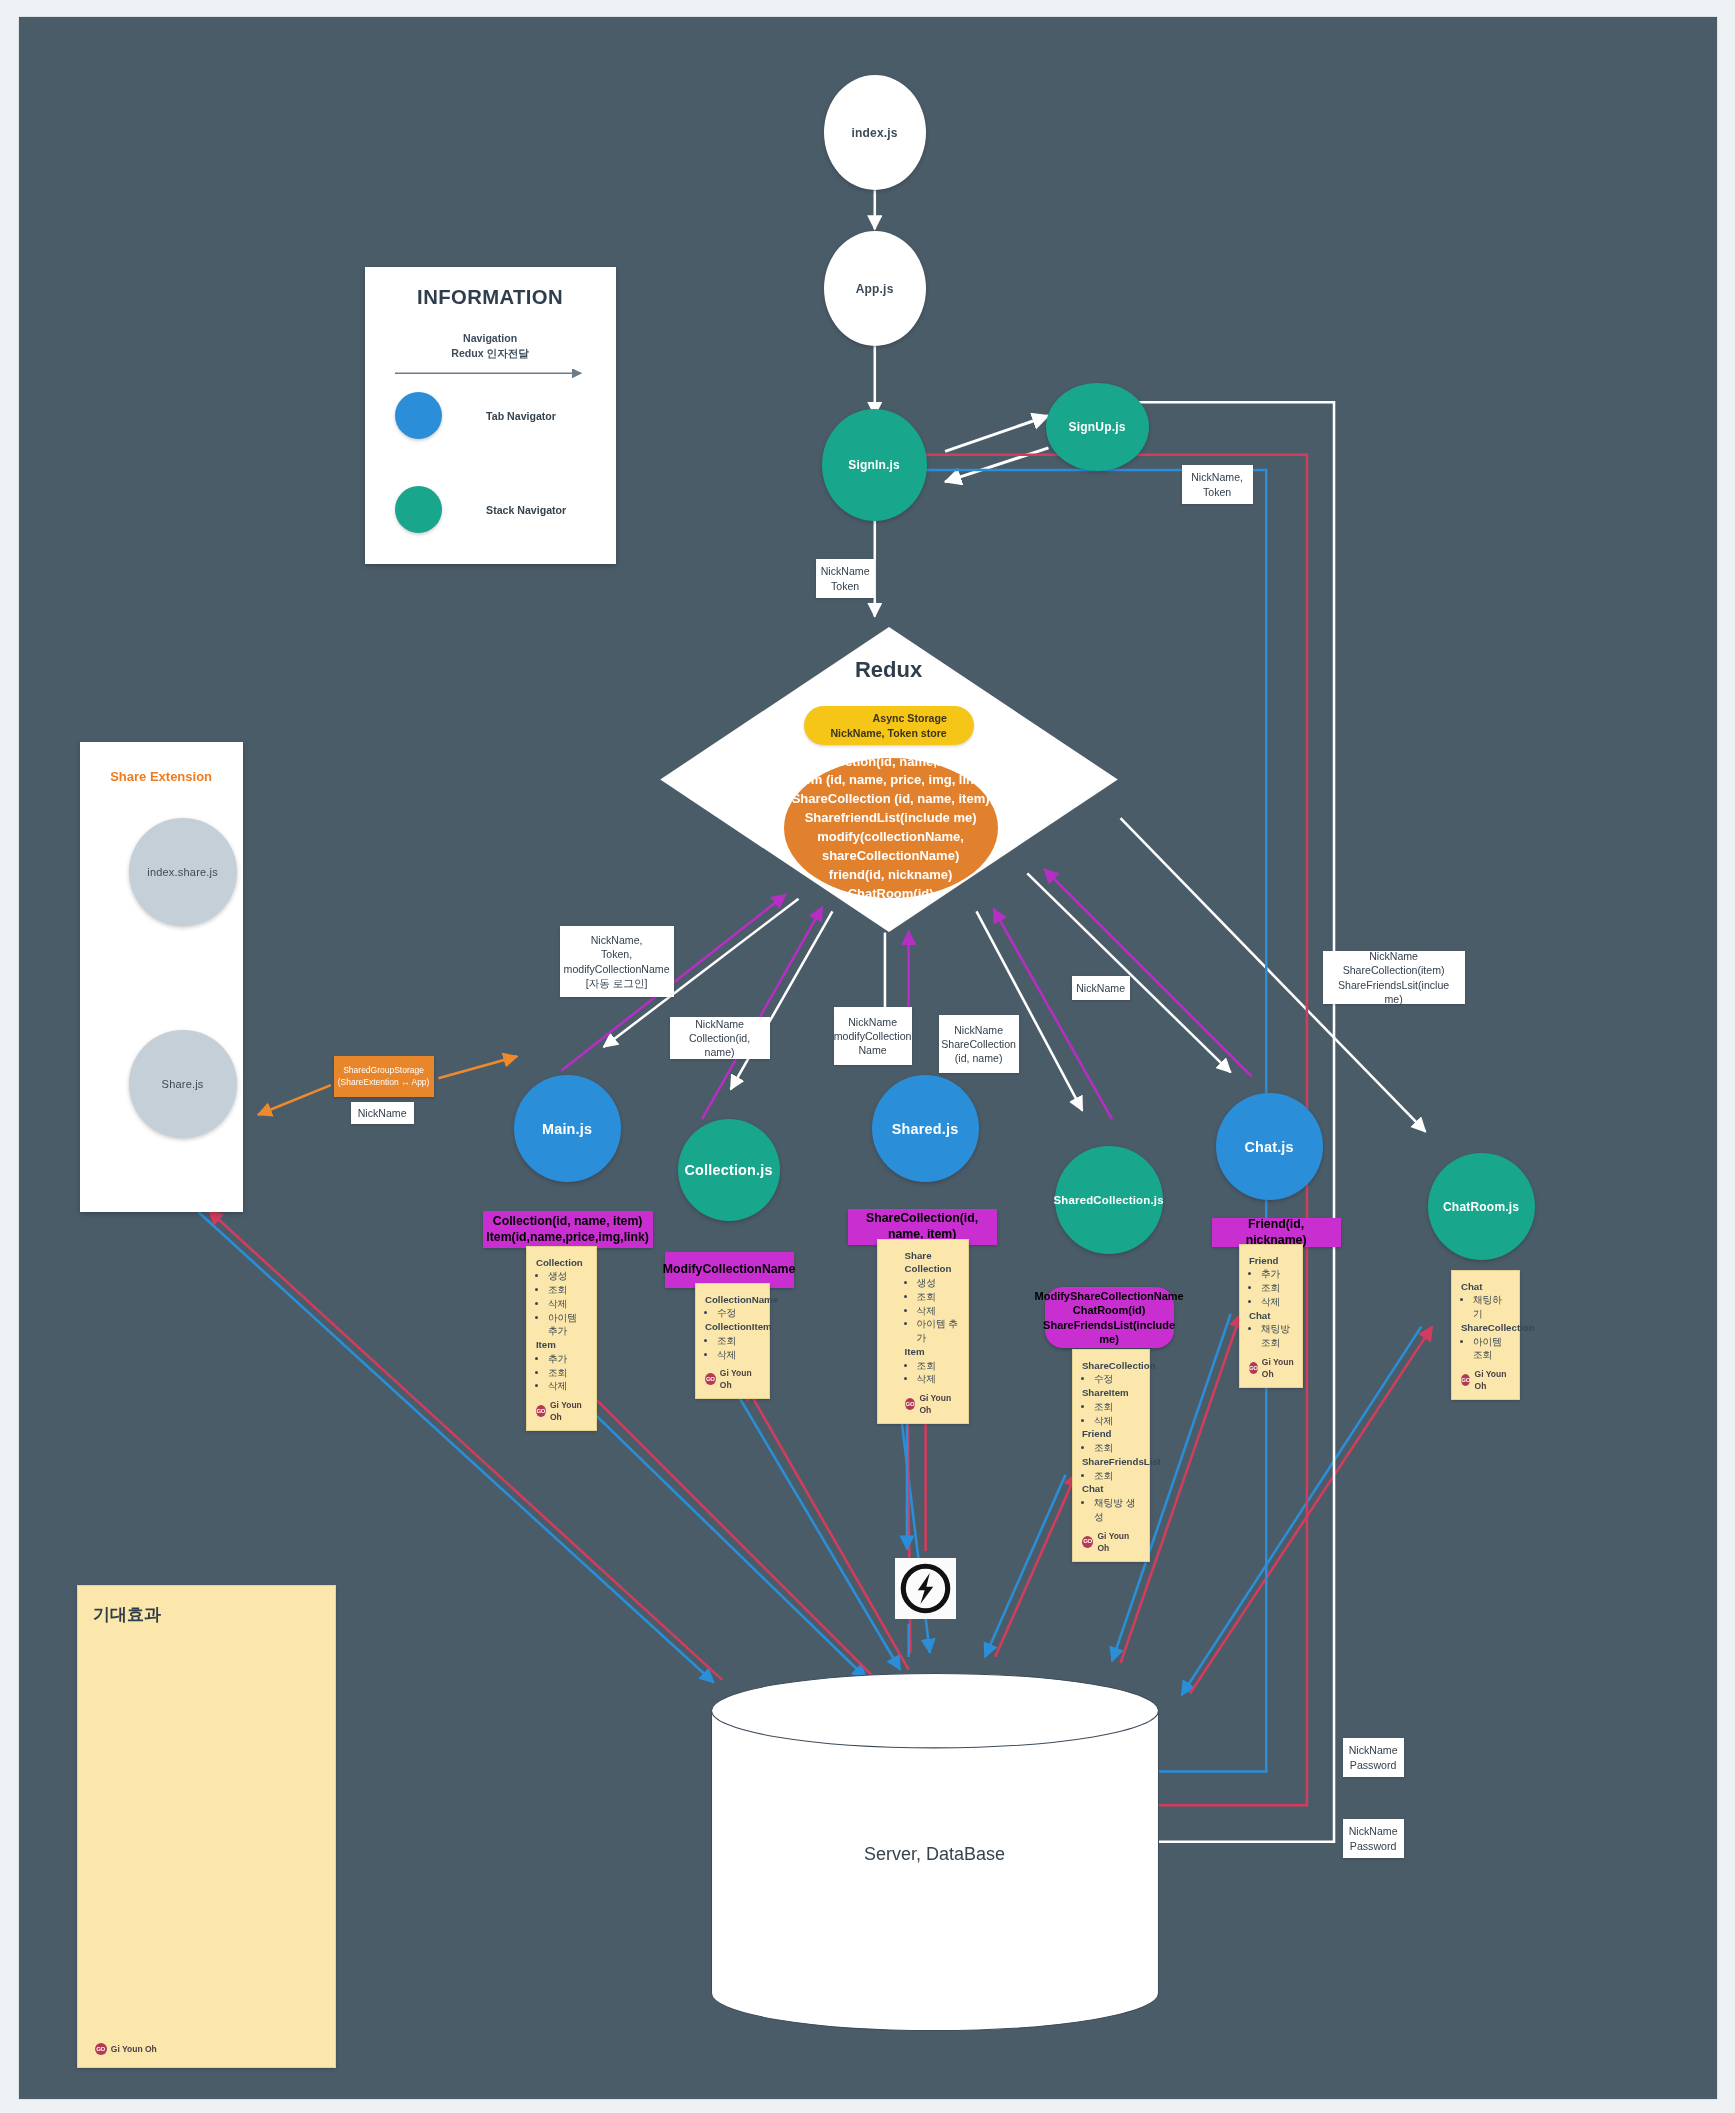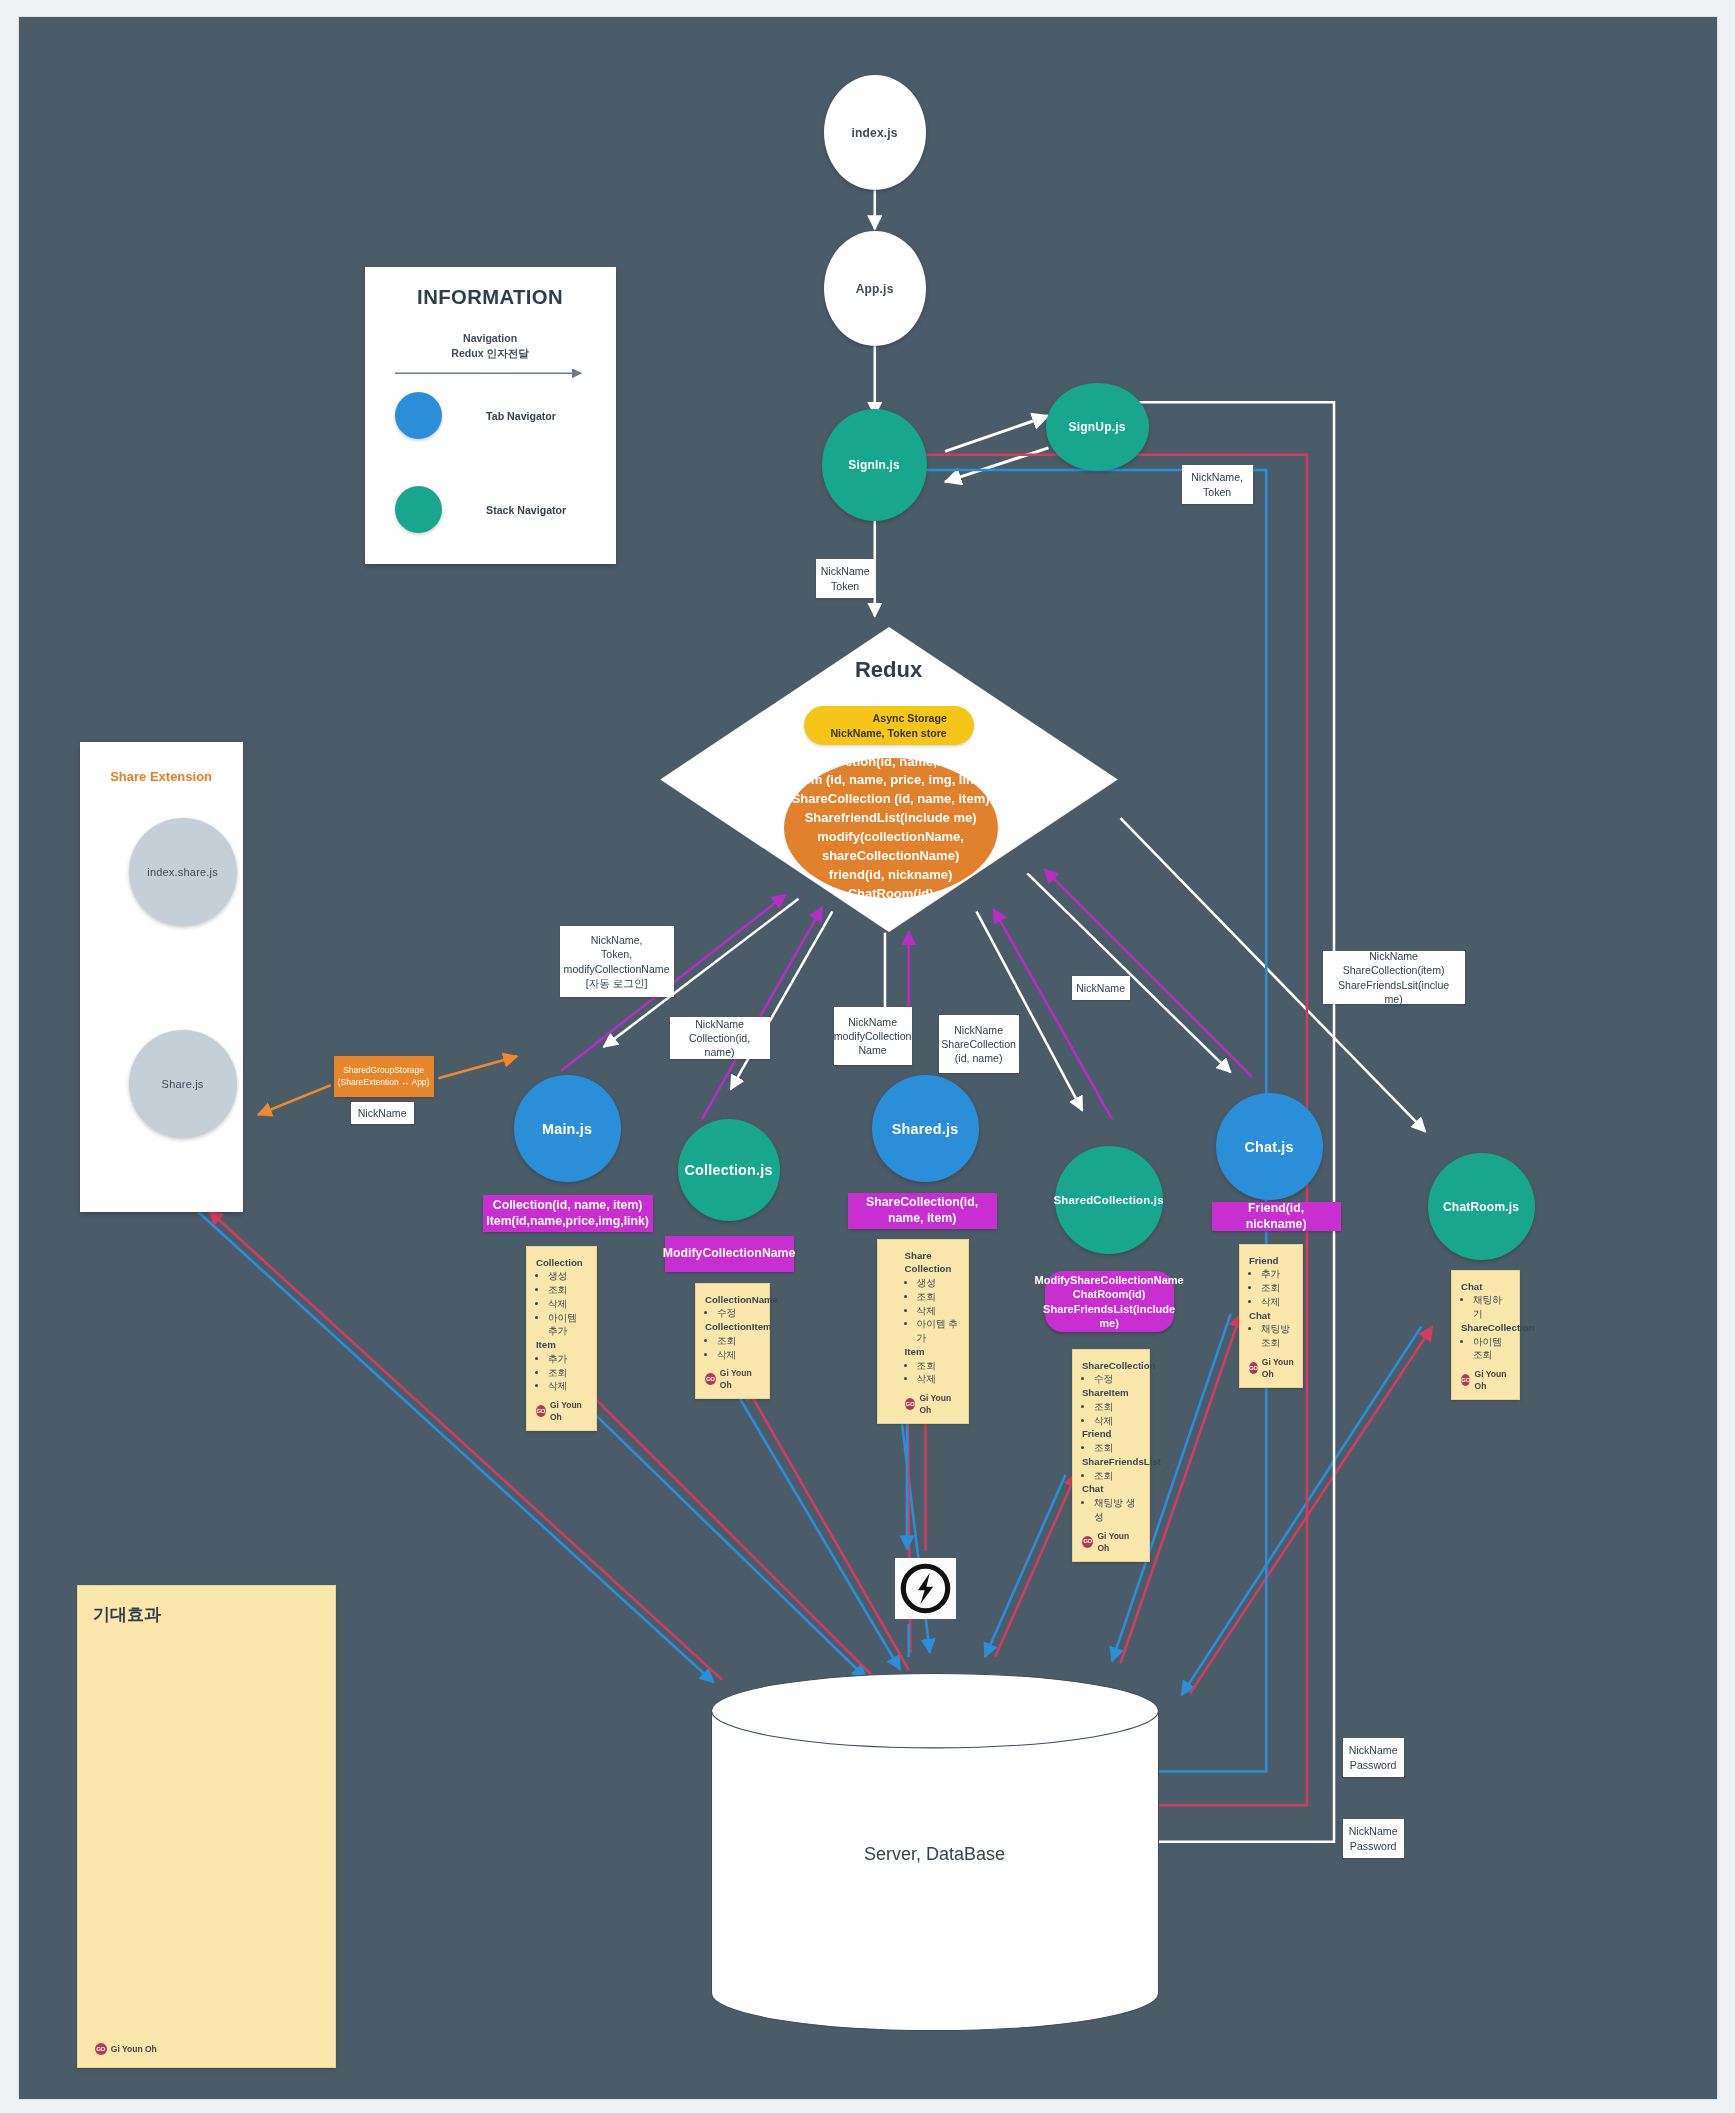--- a/index.html
+++ b/index.html
@@ -51,29 +51,30 @@
     text-align: center;
     padding: 6px 7.6px;
     display: flex; align-items: center; justify-content: center;
     box-shadow: 0 0.8px 2.5px rgba(0,0,0,.2);
     white-space: pre-line;
   }
 
   .chip {
     position: absolute;
     background: #c92ed0;
-    color: #ffffff;
+    color: #000000;
     font-size: 12.3px;
     font-weight: 600;
     line-height: 1.3;
     text-align: center;
     display: flex; align-items: center; justify-content: center;
     padding: 6px 8.5px;
     white-space: pre-line;
     box-shadow: 0 1.7px 3.4px rgba(0,0,0,.25);
+    margin-top: 16px;
   }
 
   .note {
     position: absolute;
     background: #fbe7ab;
     border: 0.8px solid #e7d391;
     color: #3a4653;
     font-size: 9.7px;
     line-height: 1.42;
     padding: 8.5px 7.6px 6.8px 9.3px;

